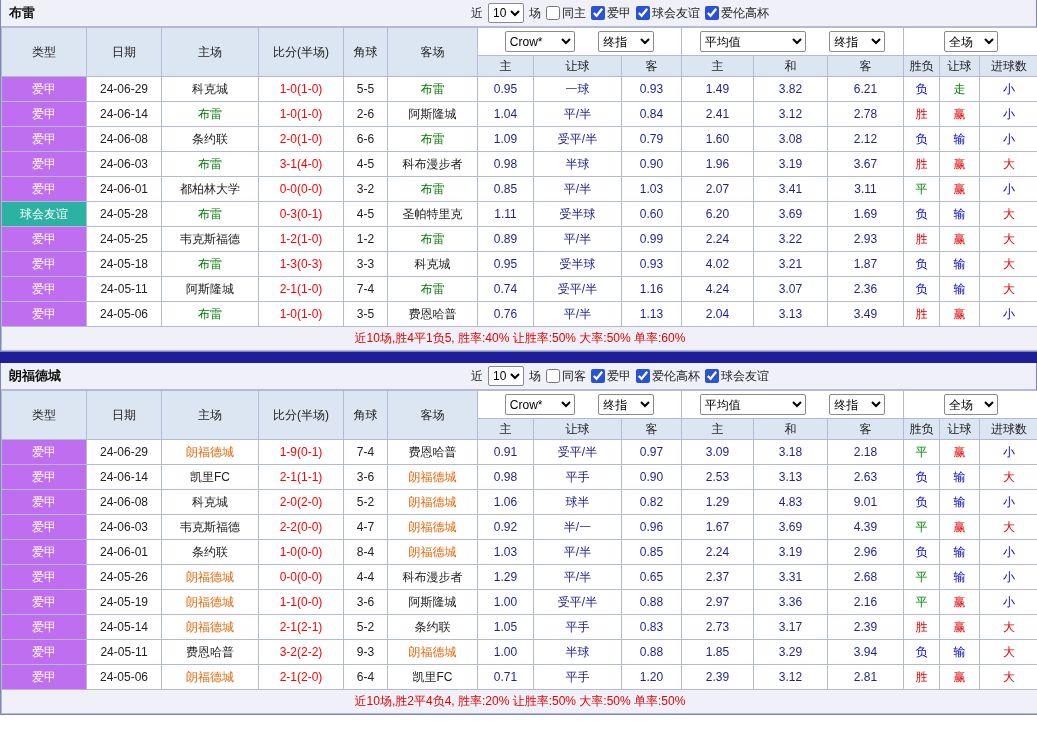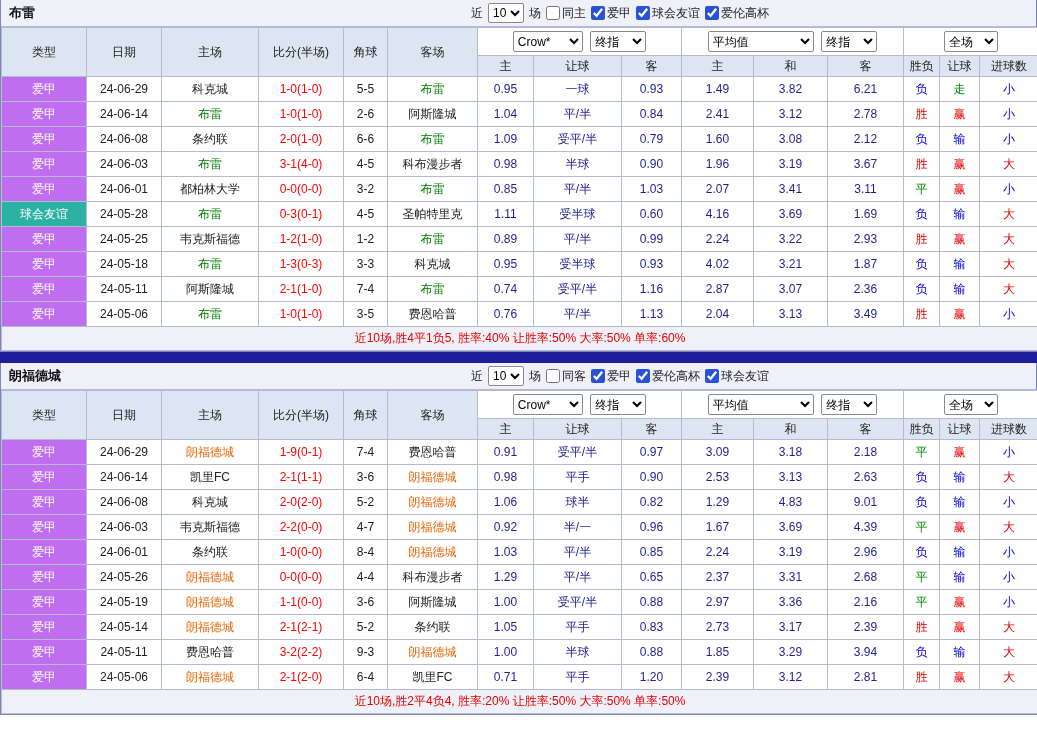--- a/index.html
+++ b/index.html
@@ -14,21 +14,21 @@
   .section-header{height:27px;background:#f0f1f8;display:flex;align-items:center;padding:0 8px;border-bottom:1px solid #b4bad4;position:relative}
   .team-name{font-weight:bold;font-size:13px;color:#111}
   .controls{position:absolute;left:470px;top:50%;transform:translateY(-50%);display:flex;align-items:center;gap:5px;white-space:nowrap}
   .controls select{height:20px;font-size:12px;border:1px solid #8a8a8a;background:#fff;border-radius:2px}
   .filter{display:inline-flex;align-items:center;gap:2px;cursor:pointer}
   .filter input{width:14px;height:14px;margin:0;accent-color:#2953d6}
   table{width:100%;border-collapse:collapse;table-layout:fixed}
   th,td{border:1px solid #b4bad4;text-align:center;white-space:nowrap;overflow:hidden;padding:0}
   thead th{background:var(--header-bg,#dce5f2);font-weight:normal;color:#222;height:21px;font-size:12px}
   thead th.ctrl-cell{background:#fff;height:28px}
-  .ctrl-cell select{height:21px;font-size:12px;border:1px solid #8a8a8a;background:#fff;border-radius:2px;margin:0 2px}
+  .ctrl-cell select{height:21px;font-size:12px;border:1px solid #8a8a8a;background:#fff;border-radius:2px;margin:0 10px}
   .sel-bm{width:70px}.sel-mode{width:56px}.sel-avg{width:106px}.sel-scope{width:54px}
   tbody td{height:25px;background:#fff}
   td.type-league{background:var(--type-league,#c06ef0);color:#fff}
   td.type-friendly{background:var(--type-friendly,#2cb2a2);color:#fff}
   td.score-cell{color:var(--score-red,#ff0000)}
   td.odds-cell{color:var(--odds-navy,#1f1f8f)}
   td.c-red{color:var(--win-red,#e60000)}
   td.c-blue{color:var(--loss-blue,#0000dd)}
   td.c-green{color:var(--draw-green,#008800)}
   tfoot td{height:24px;background:#f0f1f8;color:var(--win-red,#e60000);font-size:12px}
@@ -204,21 +204,21 @@
           <tr>
             <td class="type-friendly">球会友谊</td>
             <td>24-05-28</td>
             <td style="color: rgb(0, 123, 0);">布雷</td>
             <td class="score-cell">0-3(0-1)</td>
             <td>4-5</td>
             <td>圣帕特里克</td>
             <td class="odds-cell">1.11</td>
             <td class="odds-cell">受半球</td>
             <td class="odds-cell">0.60</td>
-            <td class="odds-cell">4.16</td>
+            <td class="odds-cell">6.20</td>
             <td class="odds-cell">3.69</td>
             <td class="odds-cell">1.69</td>
             <td class="c-blue">负</td>
             <td class="c-blue">输</td>
             <td class="c-red">大</td>
           </tr>
           <tr>
             <td class="type-league">爱甲</td>
             <td>24-05-25</td>
             <td>韦克斯福德</td>
@@ -255,21 +255,21 @@
           <tr>
             <td class="type-league">爱甲</td>
             <td>24-05-11</td>
             <td>阿斯隆城</td>
             <td class="score-cell">2-1(1-0)</td>
             <td>7-4</td>
             <td style="color: rgb(0, 123, 0);">布雷</td>
             <td class="odds-cell">0.74</td>
             <td class="odds-cell">受平/半</td>
             <td class="odds-cell">1.16</td>
-            <td class="odds-cell">2.87</td>
+            <td class="odds-cell">4.24</td>
             <td class="odds-cell">3.07</td>
             <td class="odds-cell">2.36</td>
             <td class="c-blue">负</td>
             <td class="c-blue">输</td>
             <td class="c-red">大</td>
           </tr>
           <tr>
             <td class="type-league">爱甲</td>
             <td>24-05-06</td>
             <td style="color: rgb(0, 123, 0);">布雷</td>

